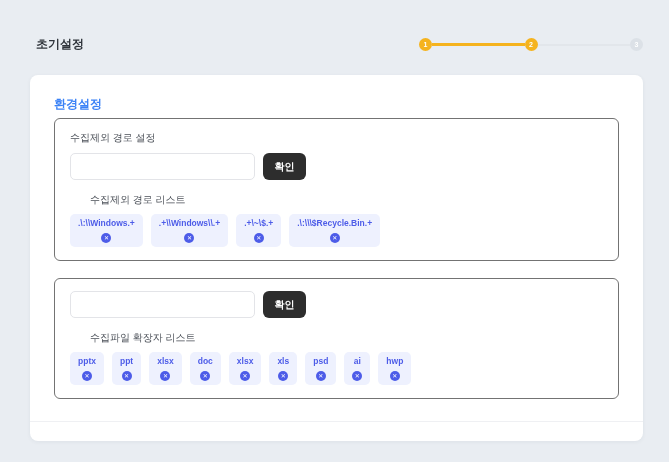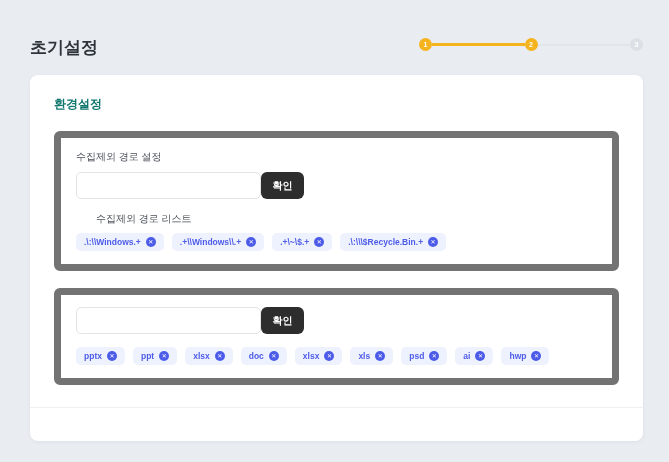--- a/index.html
+++ b/index.html
@@ -7,22 +7,22 @@
   body {
     background: #E9EDF2;
     font-family: "Liberation Sans", "DejaVu Sans", sans-serif;
     color: #33373D;
     overflow: hidden;
   }
   .page { position: relative; width: 669px; height: 462px; }
 
   
   .page-title {
-    position: absolute; left: 30px; top: 36px;
-    font-size: 17px; font-weight: bold; color: #2F343B;
+    position: absolute; left: 36px; top: 36px;
+    font-size: 12px; font-weight: bold; color: #2F343B;
   }
   .stepper {
     position: absolute; right: 26px; top: 38px;
     display: flex; align-items: center; width: 224px;
   }
   .step {
     width: 13px; height: 13px; border-radius: 50%;
     display: flex; align-items: center; justify-content: center;
     font-size: 7px; font-weight: bold; color: #FFFFFF; flex: 0 0 auto;
   }
@@ -32,45 +32,45 @@
   .connector.active { background: #F5B31E; height: 3px; }
   .connector.inactive { background: #E2E6EB; }
 
   
   .card {
     position: absolute; left: 30px; top: 75px; width: 613px; height: 366px;
     background: #FFFFFF; border-radius: 8px;
     box-shadow: 0 1px 4px rgba(40,50,70,0.06);
     padding: 21px 24px 0 24px;
   }
-  .section-title { font-size: 12px; font-weight: bold; color: #0f766e; margin-bottom: 18px; }
+  .section-title { font-size: 12px; font-weight: bold; color: #3b82f6; margin-bottom: 5px; }
 
   .panel {
-    border: 7px solid #737373; border-radius: 6px;
+    border: 1px solid #737373; border-radius: 6px;
     padding: 12px 15px 13px 15px; margin-bottom: 17px;
   }
   .field-label { font-size: 10px; color: #4A4F57; margin-bottom: 8px; }
   .input-row { display: flex; align-items: center; margin-bottom: 13px; }
   .text-input {
     width: 185px; height: 27px; border: 1px solid #E3E4E8; border-radius: 5px;
     background: #FFFFFF; outline: none; padding: 0 8px; font-size: 10px;
     font-family: "Liberation Sans", "DejaVu Sans", sans-serif;
   }
   .confirm-btn {
-    width: 43px; height: 27px; border: none; border-radius: 6px;
+    margin-left: 8px; width: 43px; height: 27px; border: none; border-radius: 6px;
     background: #2D2D2D; color: #FFFFFF; font-size: 10px; font-weight: bold;
     cursor: pointer; font-family: "Liberation Sans", "DejaVu Sans", sans-serif;
   }
   .list-label { font-size: 10px; color: #4A4F57; margin-bottom: 7px; margin-left: 20px; }
   .tag-row { display: flex; flex-wrap: wrap; gap: 8px; }
   .tag {
     display: inline-flex; align-items: center; gap: 5px;
     background: #EEF1FE; color: #4D5CE8;
     border-radius: 5px; padding: 4px 8px;
-    font-size: 8.5px; font-weight: bold; white-space: nowrap;
+    font-size: 8.5px; font-weight: bold; white-space: nowrap; flex-direction: column;
   }
   .tag-close {
     width: 10px; height: 10px; border-radius: 50%;
     background: #4D5CE8; color: #FFFFFF;
     display: inline-flex; align-items: center; justify-content: center;
     font-size: 6px; line-height: 1; cursor: pointer; flex: 0 0 auto;
   }
 
   .divider {
     border-top: 1px solid #EFF0F3;
@@ -131,20 +131,21 @@
             <span class="tag-close">✕</span>
           </span>
         </div>
     </div>
 
     <div class="panel">
       <div class="input-row">
         <input class="text-input" type="text" value="" style="">
         <button class="confirm-btn">확인</button>
       </div>
+      <div class="list-label">수집파일 확장자 리스트</div>
       <div class="tag-row">
 
           <span class="tag">
             <span>pptx</span>
             <span class="tag-close">✕</span>
           </span>
 
           <span class="tag">
             <span>ppt</span>
             <span class="tag-close">✕</span>

